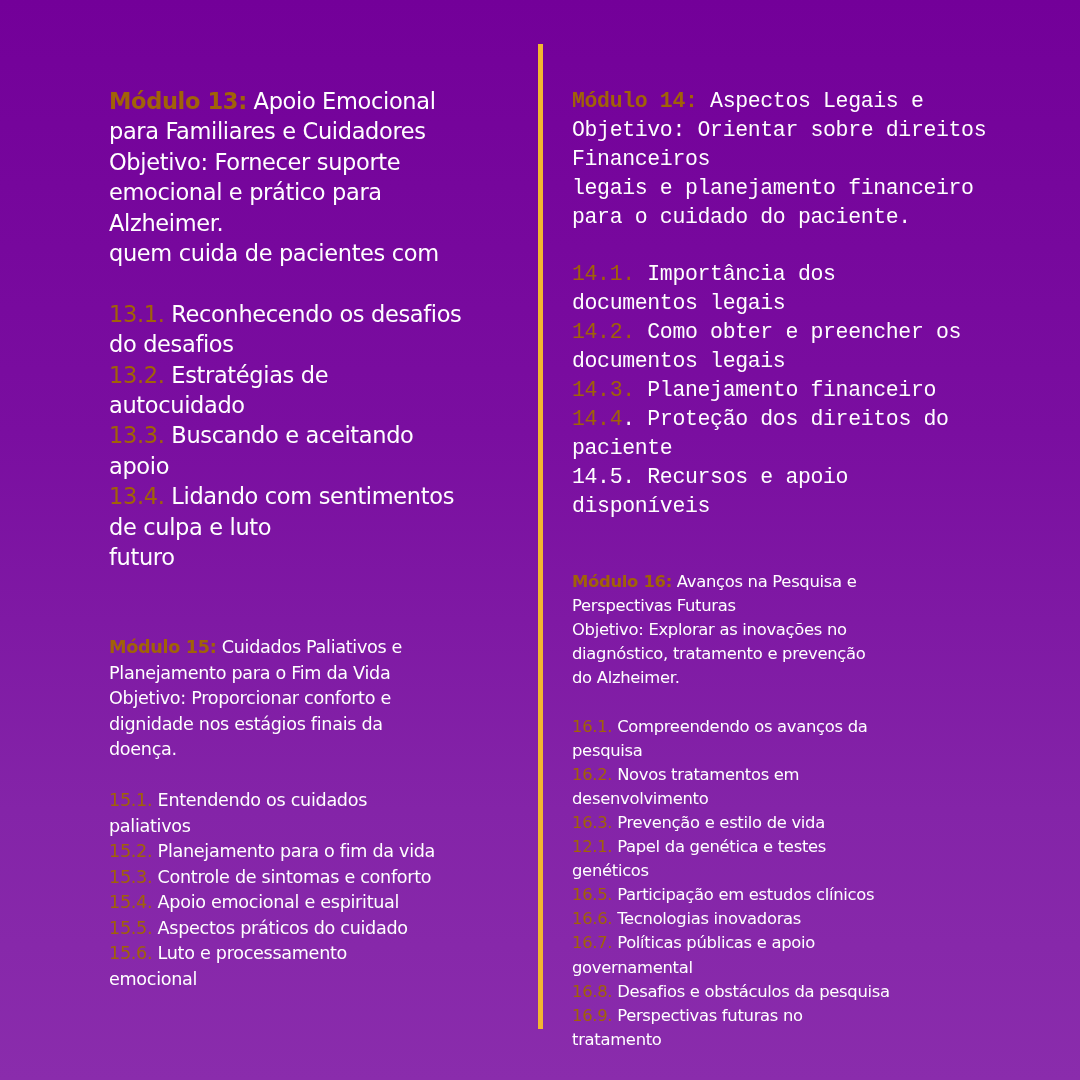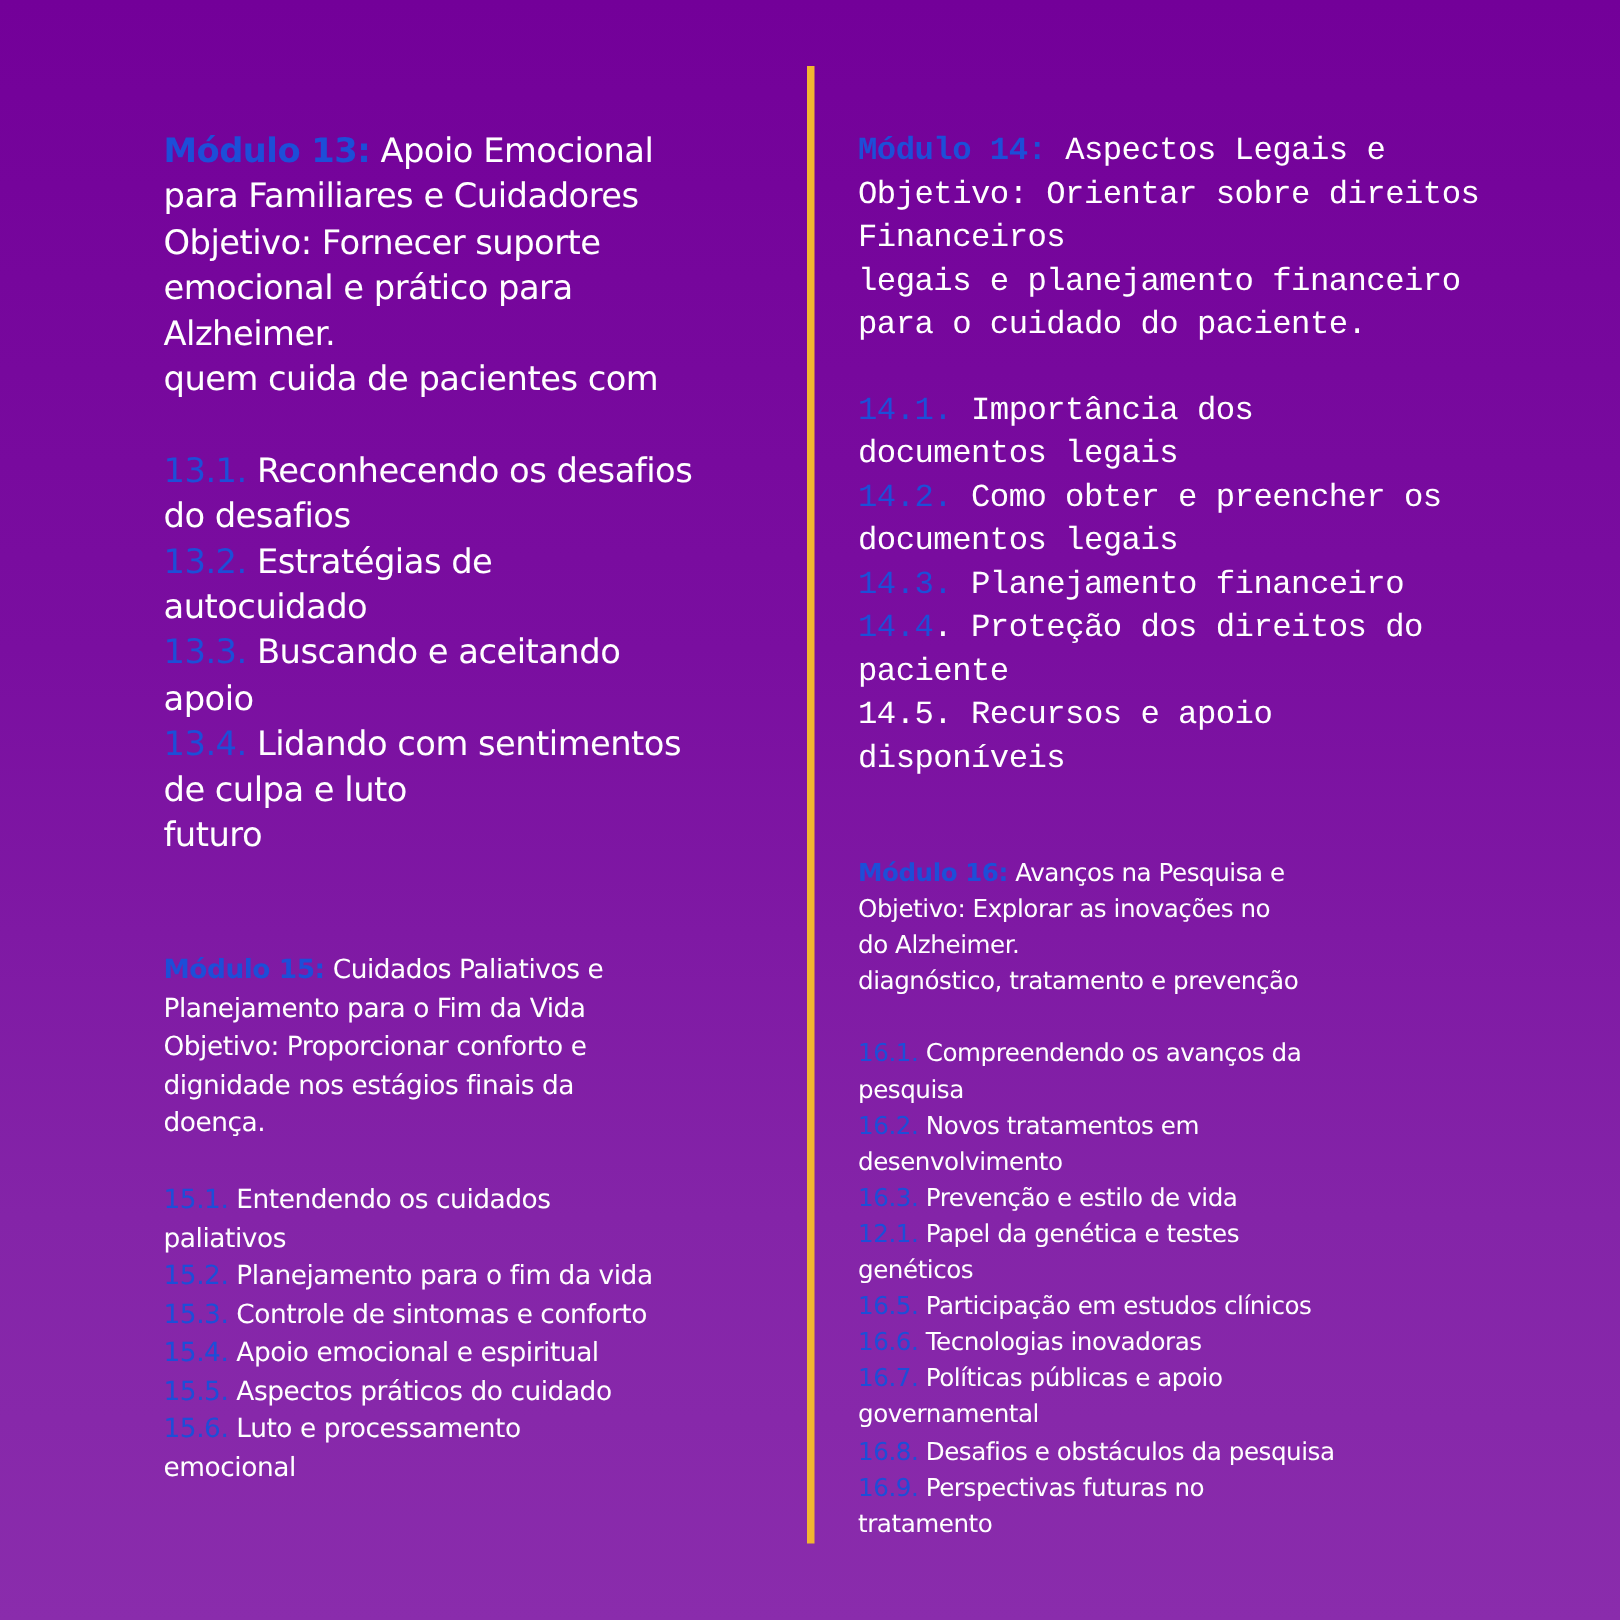--- a/index.html
+++ b/index.html
@@ -8,21 +8,21 @@
     background: linear-gradient(180deg, #730099 0%, #7a0ea0 40%, #8424a8 75%, #8a2cac 100%);
     font-family: "DejaVu Sans", sans-serif;
     color: #ffffff;
   }
   .divider {
     position: absolute; left: 538px; top: 44px; width: 5px; height: 985px;
     background: #f2b630;
   }
   .block { position: absolute; white-space: nowrap; }
   .line { display: block; }
-  .y { color: #1d4ed8; }
+  .y { color: #a16207; }
   .spacer { display: block; }
 
   #m13 { left: 109px; top: 86px; font-size: 22.5px; line-height: 30.4px; letter-spacing: -0.35px; }
   #m13 .spacer { height: 30.4px; }
   #m14 { left: 572px; top: 87px; font-size: 21.5px; line-height: 28.9px; letter-spacing: -0.35px; font-family: Liberation Mono, monospace; }
   #m14 .spacer { height: 28.9px; }
   #m15 { left: 109px; top: 635px; font-size: 17.6px; line-height: 25.5px; letter-spacing: -0.3px; }
   #m15 .spacer { height: 25.5px; }
   #m16 { left: 572px; top: 570px; font-size: 16.4px; line-height: 24.1px; letter-spacing: -0.3px; }
   #m16 .spacer { height: 24.1px; }
@@ -82,23 +82,24 @@
   <span class="line"><span class="y">15.2.</span><span> Planejamento para o fim da vida</span></span>
   <span class="line"><span class="y">15.3.</span><span> Controle de sintomas e conforto</span></span>
   <span class="line"><span class="y">15.4.</span><span> Apoio emocional e espiritual</span></span>
   <span class="line"><span class="y">15.5.</span><span> Aspectos práticos do cuidado</span></span>
   <span class="line"><span class="y">15.6.</span><span> Luto e processamento</span></span>
   <span class="line">emocional</span>
 </div>
 
 <div class="block" id="m16">
   <span class="line"><span class="y bold">Módulo 16:</span><span> Avanços na Pesquisa e</span></span>
+  <span class="line">Perspectivas Futuras</span>
   <span class="line">Objetivo: Explorar as inovações no</span>
+  <span class="line">diagnóstico, tratamento e prevenção</span>
   <span class="line">do Alzheimer.</span>
-  <span class="line">diagnóstico, tratamento e prevenção</span>
   <span class="spacer"></span>
   <span class="line"><span class="y">16.1.</span><span> Compreendendo os avanços da</span></span>
   <span class="line">pesquisa</span>
   <span class="line"><span class="y">16.2.</span><span> Novos tratamentos em</span></span>
   <span class="line">desenvolvimento</span>
   <span class="line"><span class="y">16.3.</span><span> Prevenção e estilo de vida</span></span>
   <span class="line"><span class="y">12.1.</span><span> Papel da genética e testes</span></span>
   <span class="line">genéticos</span>
   <span class="line"><span class="y">16.5.</span><span> Participação em estudos clínicos</span></span>
   <span class="line"><span class="y">16.6.</span><span> Tecnologias inovadoras</span></span>

